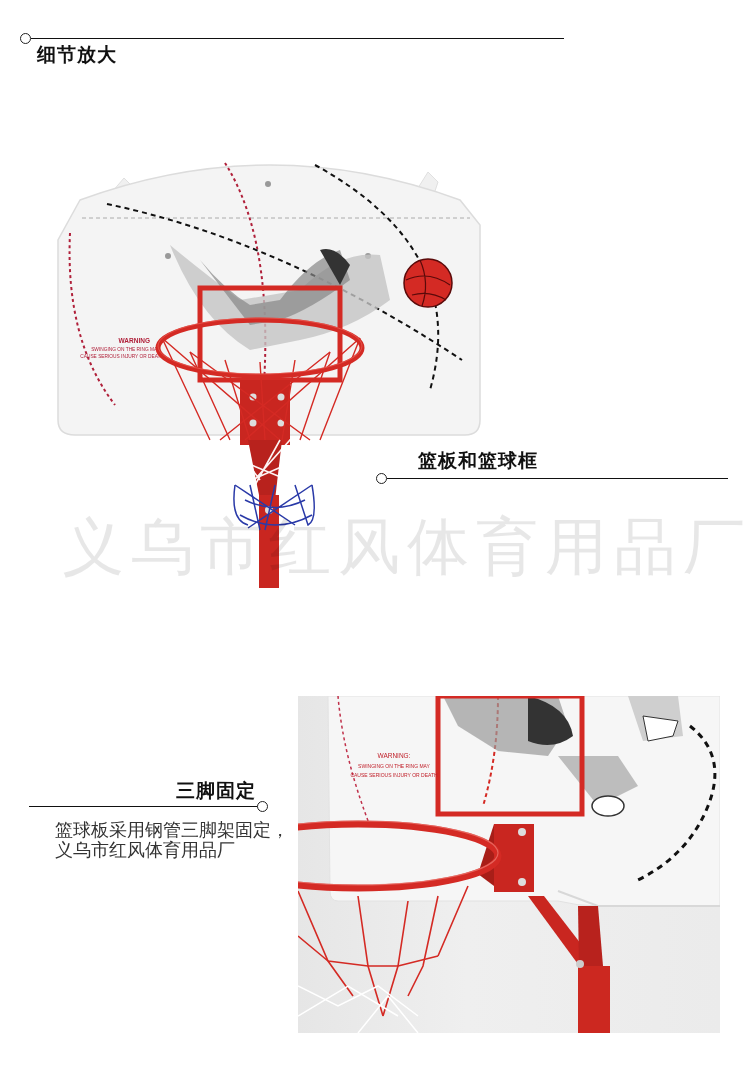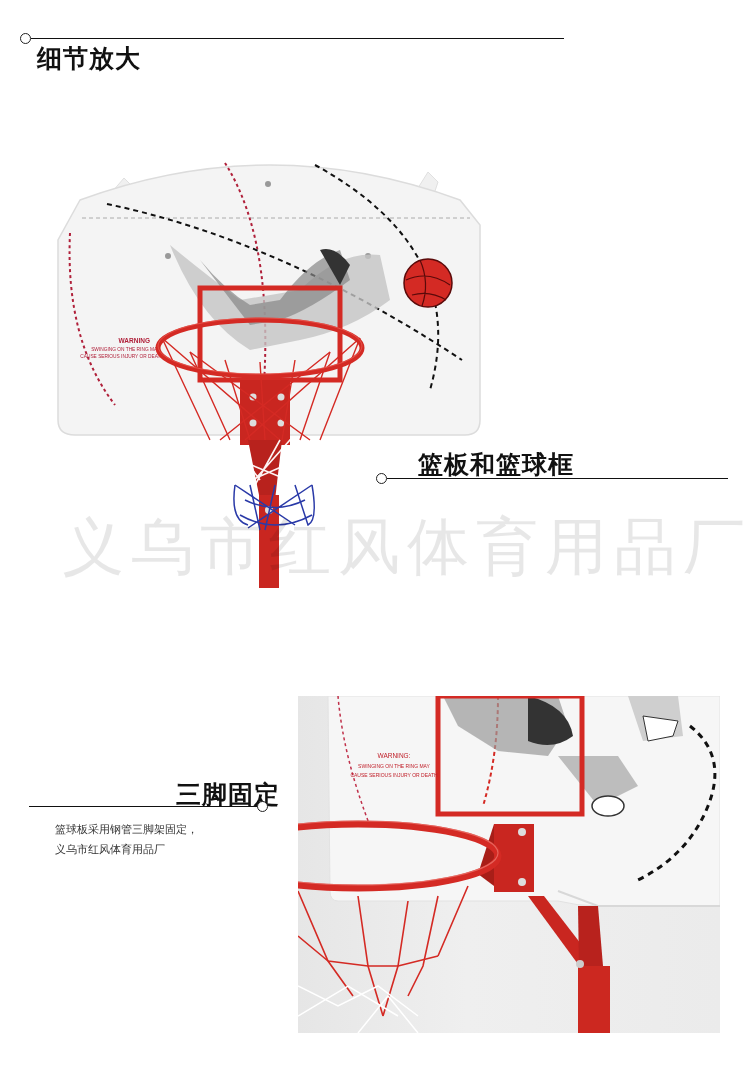--- a/index.html
+++ b/index.html
@@ -3,23 +3,23 @@
 <meta charset="utf-8">
 <style>
   html, body { margin: 0; padding: 0; background: #ffffff; }
   body { width: 750px; height: 1067px; position: relative; overflow: hidden;
          font-family: "DejaVu Sans", "Liberation Sans", sans-serif; color: #111; }
 
   
   .hline { position: absolute; height: 1px; background: #111; }
   .hcircle { position: absolute; width: 11px; height: 11px; border: 1.3px solid #222;
              border-radius: 50%; background: #fff; box-sizing: border-box; }
-  .heading { position: absolute; font-weight: bold; font-size: 25px; letter-spacing: 1px;
+  .heading { position: absolute; font-weight: bold; font-size: 19px; letter-spacing: 1px;
              color: #111; white-space: nowrap; }
-  .desc { position: absolute; font-size: 11px; color: #333; line-height: 20px; white-space: nowrap; }
+  .desc { position: absolute; font-size: 18px; color: #333; line-height: 20px; white-space: nowrap; }
 
   .watermark { position: absolute; left: 62px; top: 505px; font-size: 62px; color: #000;
                opacity: 0.09; letter-spacing: 7px; white-space: nowrap; font-weight: 300; pointer-events: none; }
 
   
   .photo1 { position: absolute; left: 50px; top: 140px; width: 440px; height: 455px; }
   
   .photo2 { position: absolute; left: 298px; top: 696px; width: 422px; height: 337px; overflow: hidden;
             background: linear-gradient(90deg, #e6e6e6 0%, #efefef 40%, #ebebeb 100%); }
   svg text { font-family: "Liberation Sans", sans-serif; }

